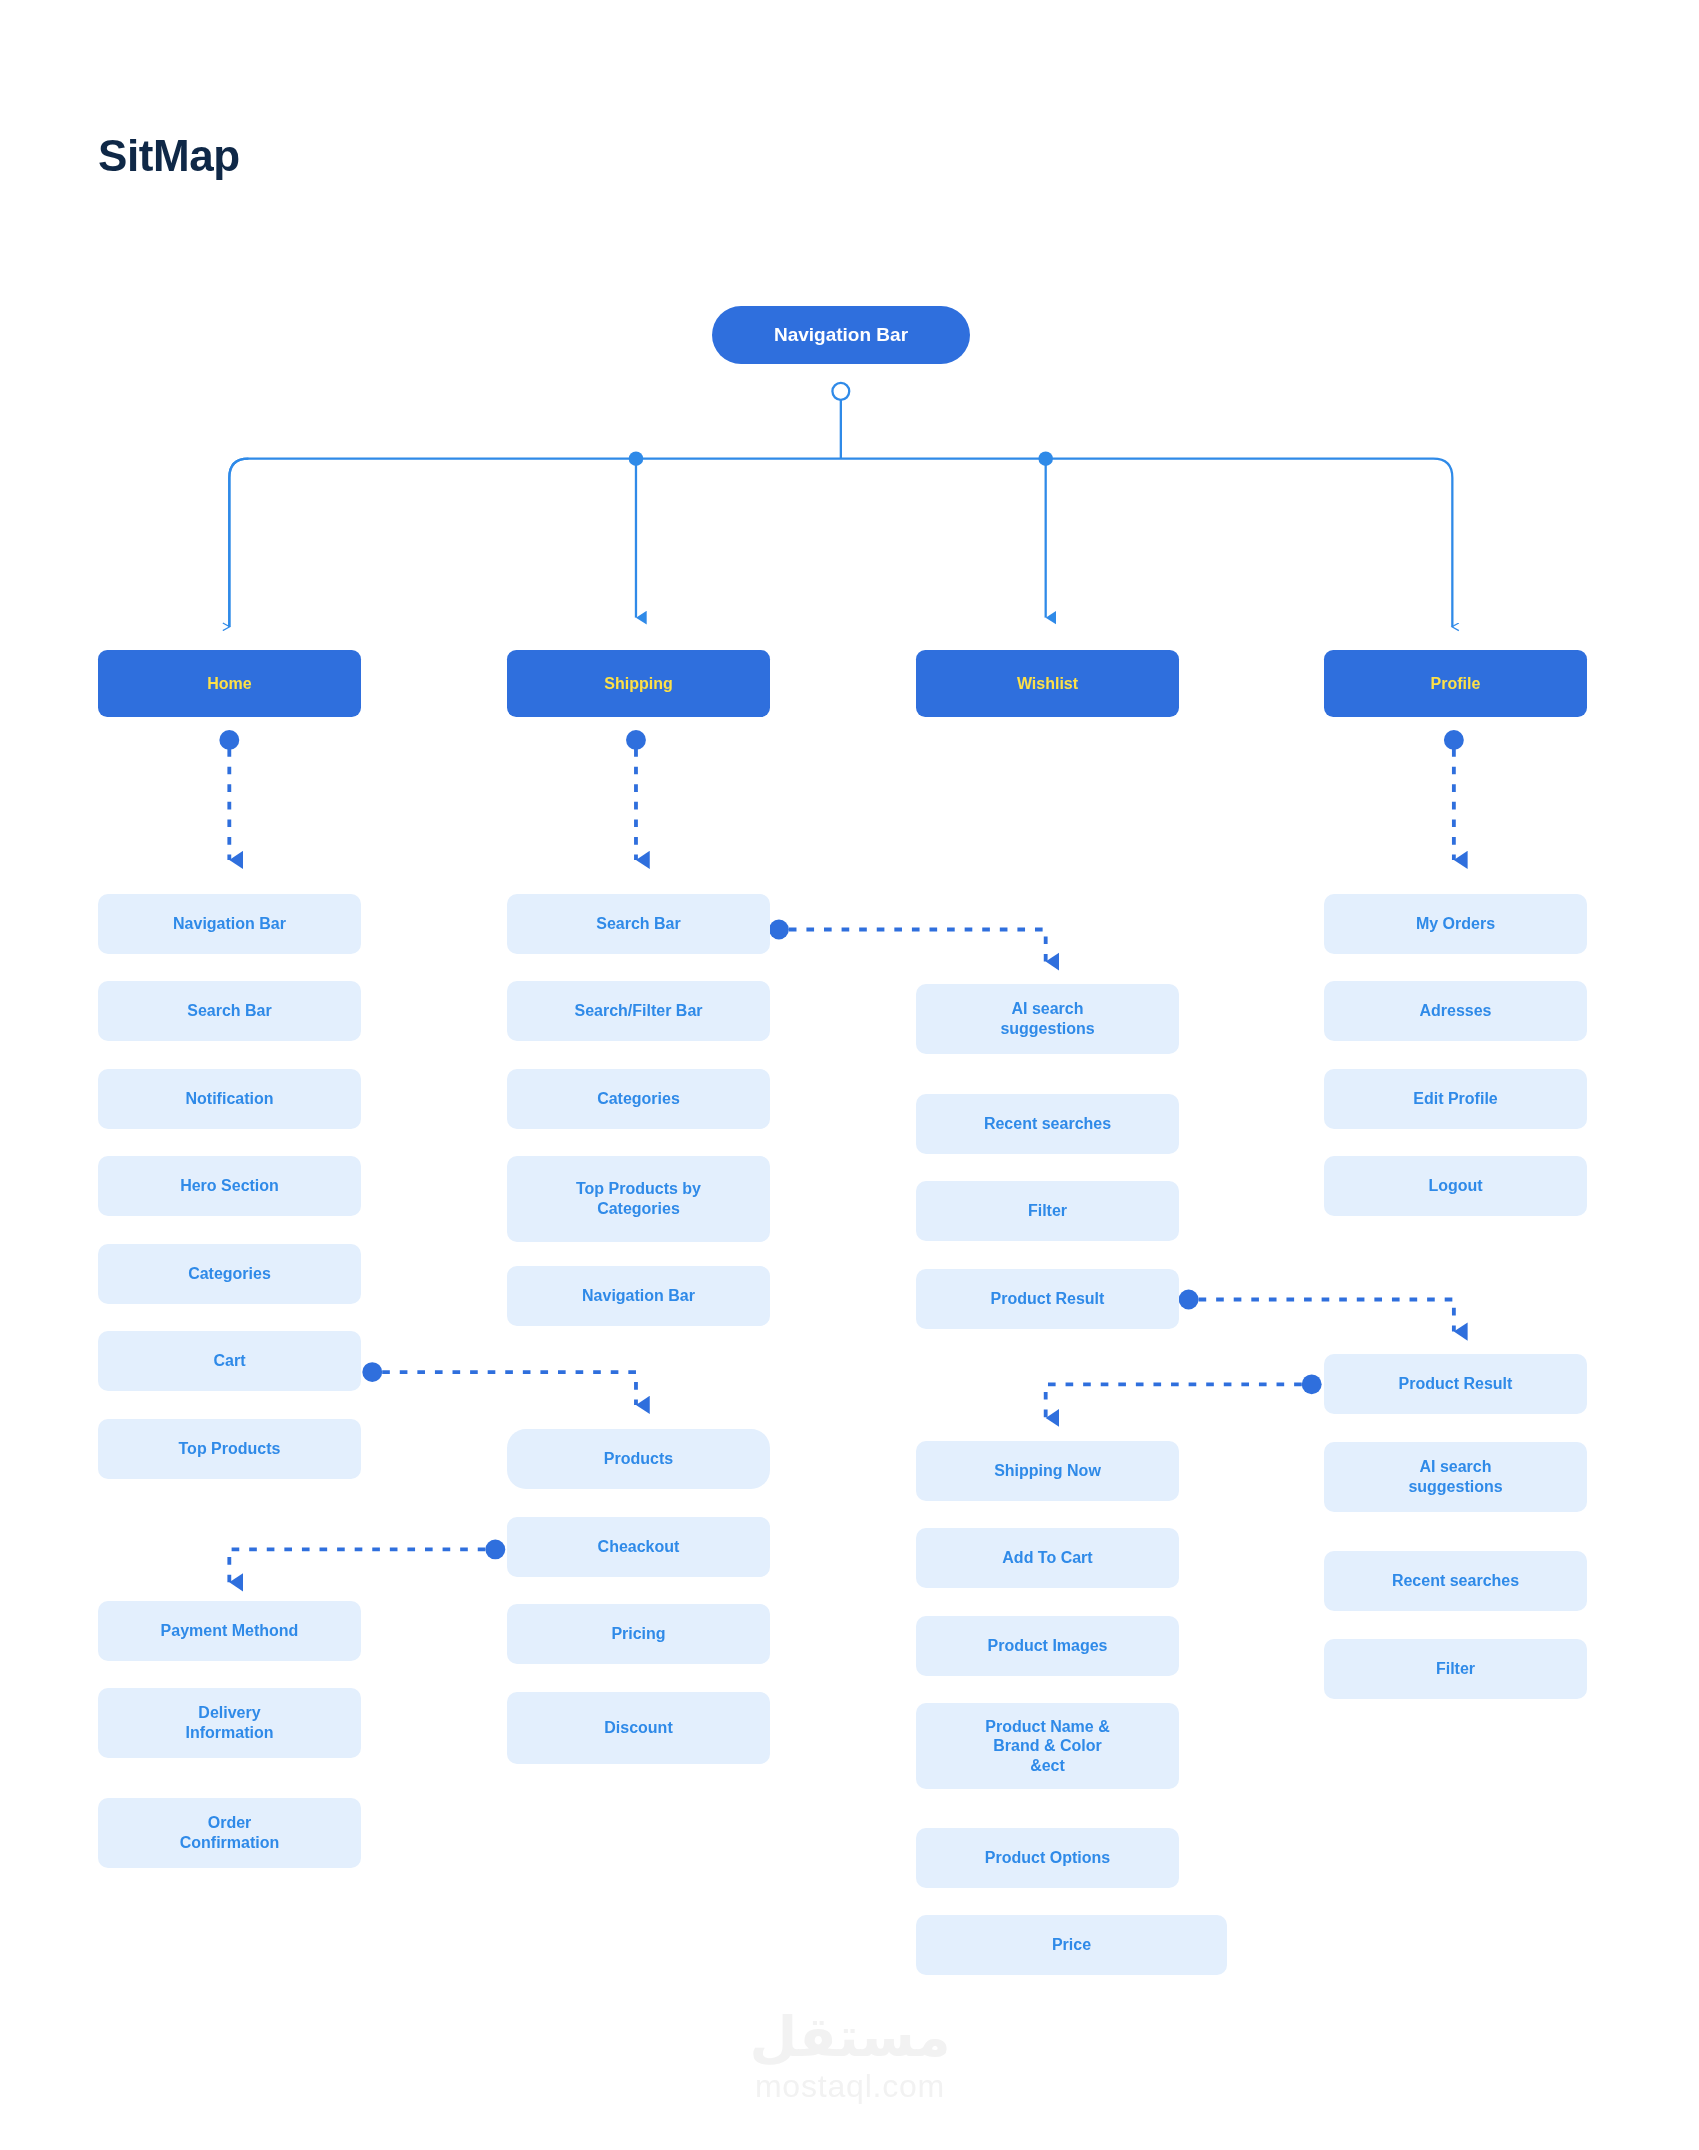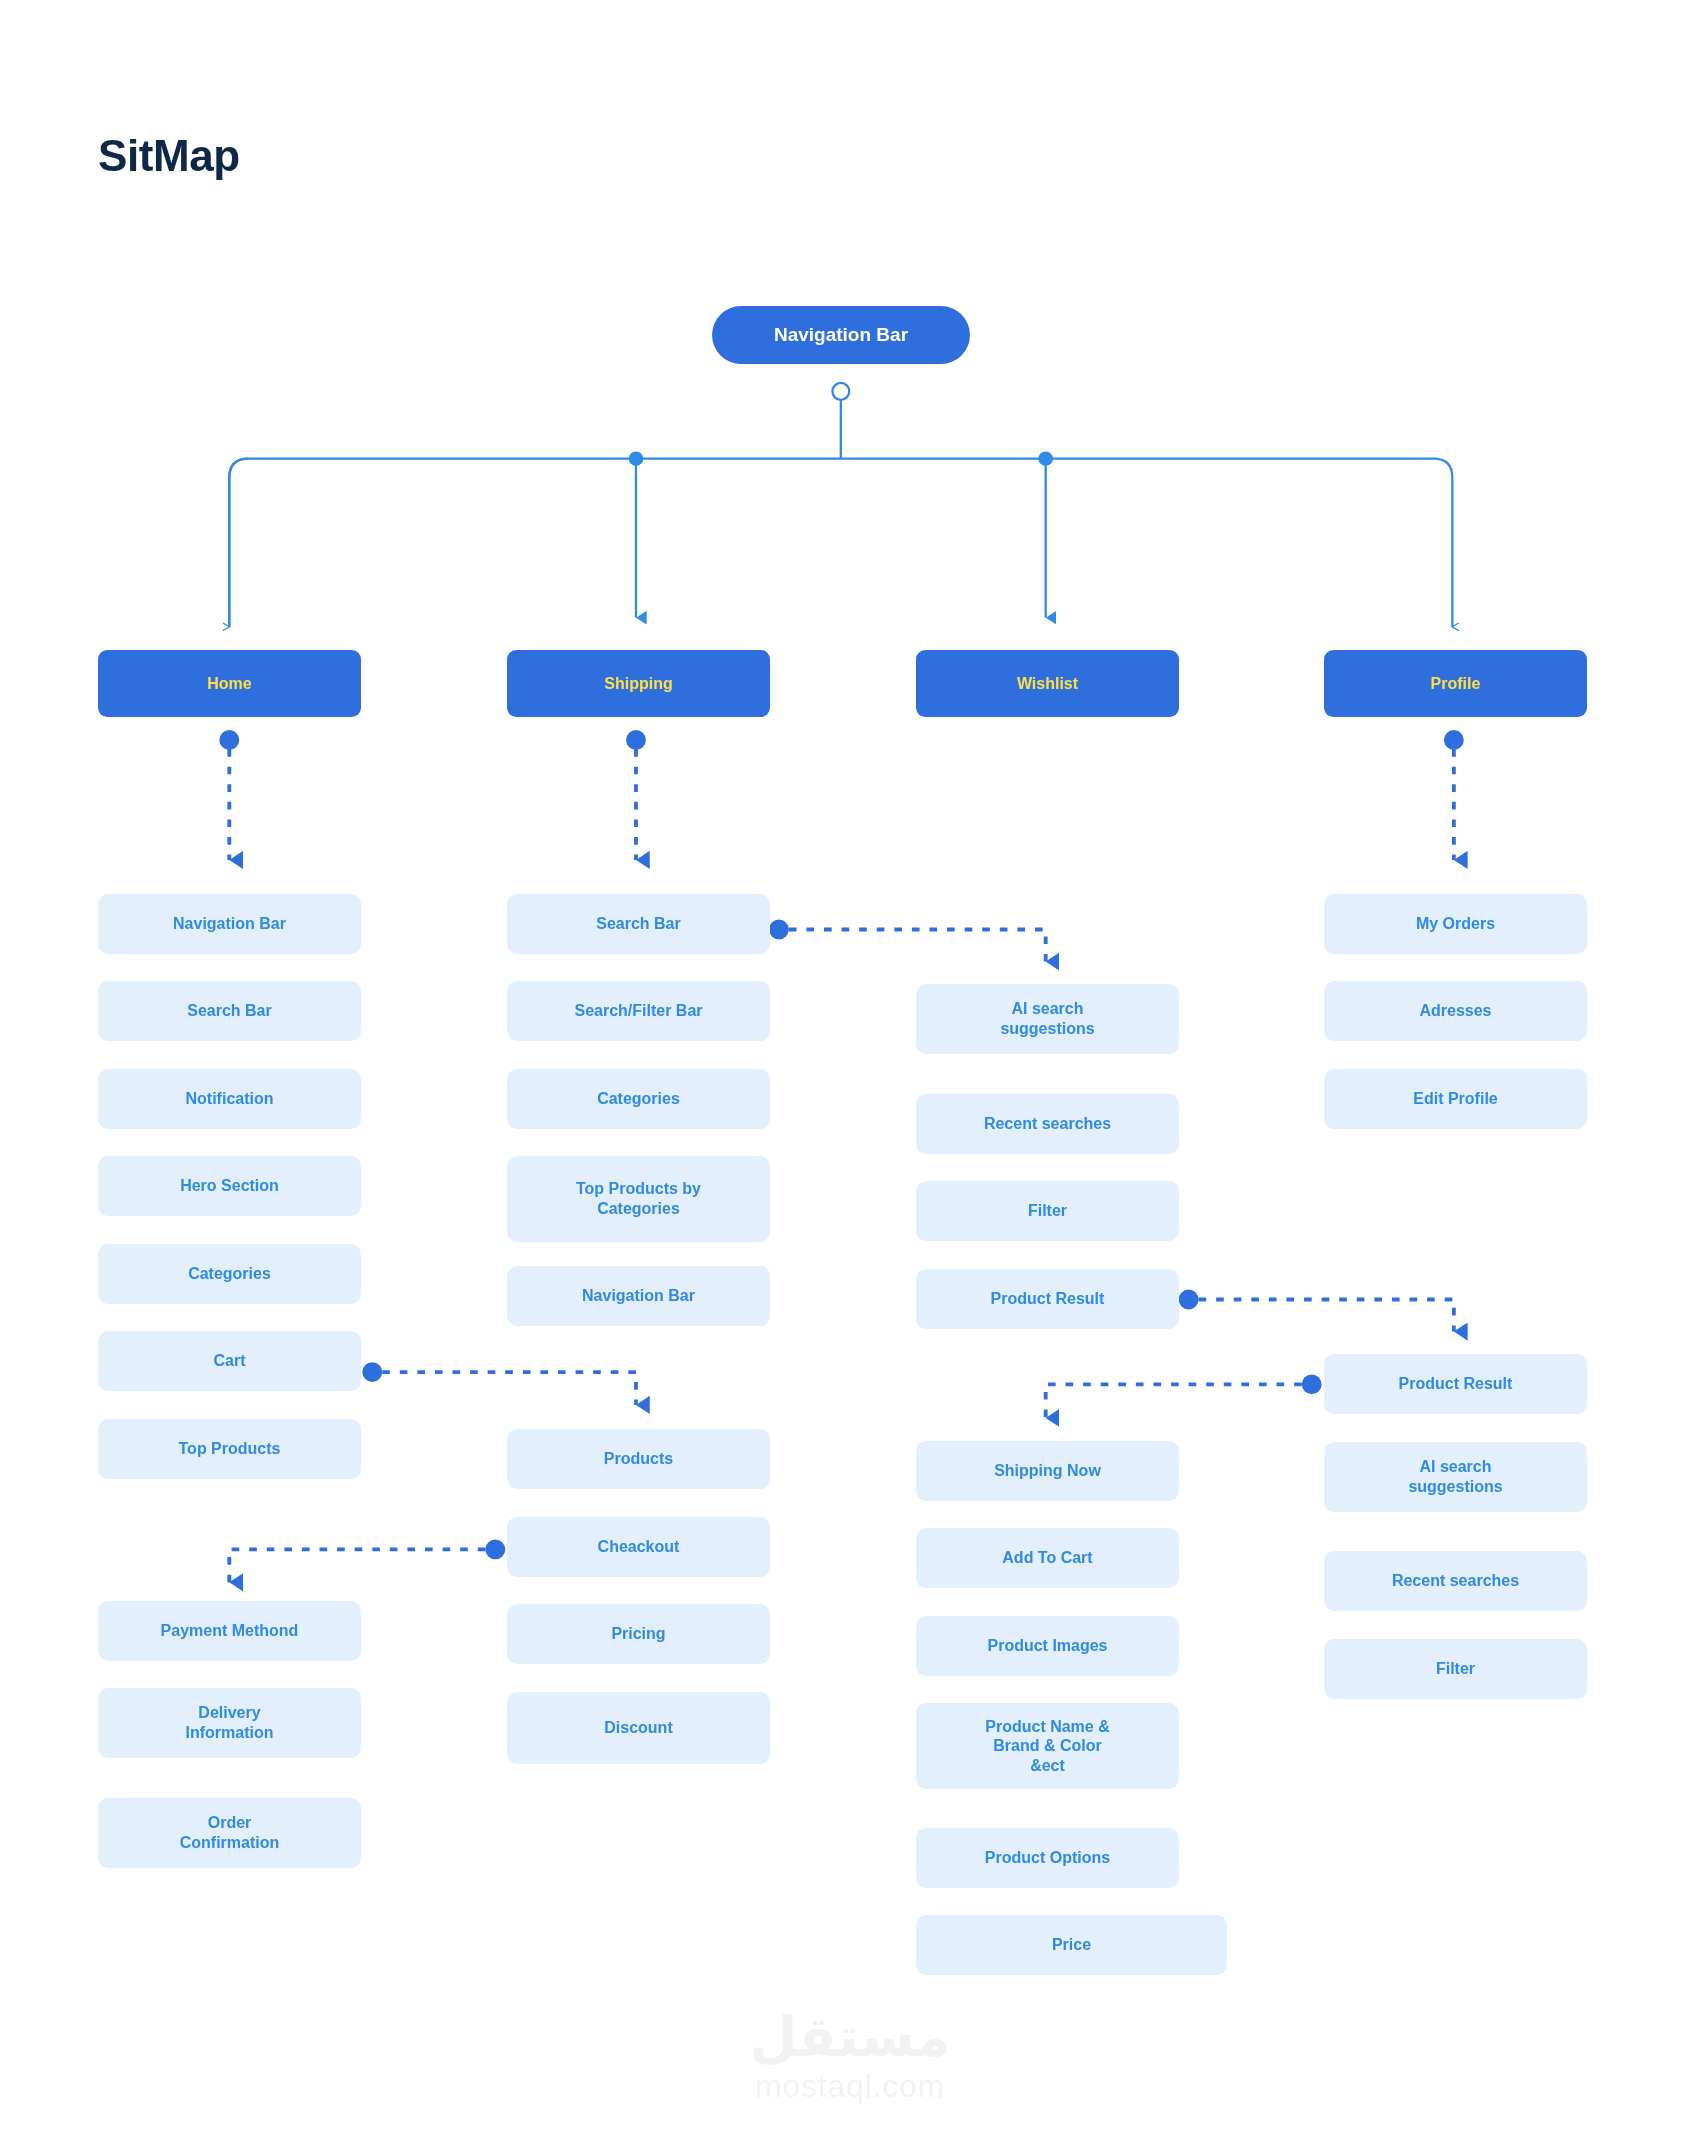--- a/index.html
+++ b/index.html
@@ -233,21 +233,21 @@
   <div class="node leaf" style="left:507px; top:1069px; width:263px; height:60px;">
     <span>Categories</span>
   </div>
   <div class="node leaf" style="left:507px; top:1156px; width:263px; height:86px;">
     <span>Top Products by<br>Categories</span>
   </div>
   <div class="node leaf" style="left:507px; top:1266px; width:263px; height:60px;">
     <span>Navigation Bar</span>
   </div>
 
-  <div class="node leaf" style="left:507px; top:1429px; width:263px; height:60px;">
+  <div class="node leaf" style="left:507px; top:1429px; width:263px; height:60px;border-radius:19px;">
     <span>Products</span>
   </div>
   <div class="node leaf" style="left:507px; top:1517px; width:263px; height:60px;">
     <span>Cheackout</span>
   </div>
   <div class="node leaf" style="left:507px; top:1604px; width:263px; height:60px;">
     <span>Pricing</span>
   </div>
   <div class="node leaf" style="left:507px; top:1692px; width:263px; height:72px;">
     <span>Discount</span>
@@ -286,20 +286,23 @@
   </div>
 
   <div class="node leaf" style="left:1324px; top:894px; width:263px; height:60px;">
     <span>My Orders</span>
   </div>
   <div class="node leaf" style="left:1324px; top:981px; width:263px; height:60px;">
     <span>Adresses</span>
   </div>
   <div class="node leaf" style="left:1324px; top:1069px; width:263px; height:60px;">
     <span>Edit Profile</span>
+  </div>
+  <div class="node leaf" style="left:1324px; top:1156px; width:263px; height:60px;">
+    <span>Logout</span>
   </div>
 
   <div class="node leaf" style="left:1324px; top:1354px; width:263px; height:60px;">
     <span>Product Result</span>
   </div>
   <div class="node leaf" style="left:1324px; top:1442px; width:263px; height:70px;">
     <span>AI search<br>suggestions</span>
   </div>
   <div class="node leaf" style="left:1324px; top:1551px; width:263px; height:60px;">
     <span>Recent searches</span>

